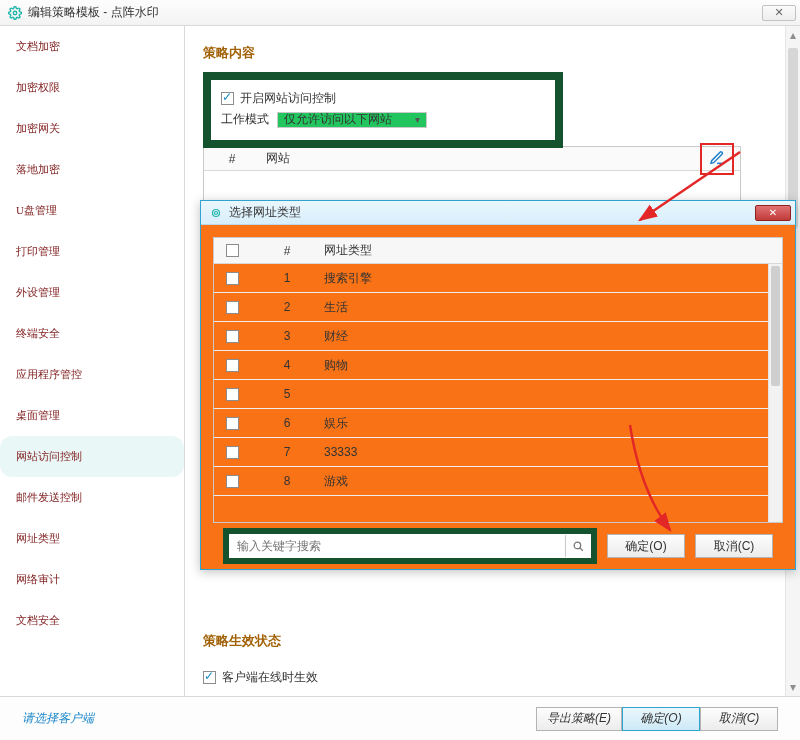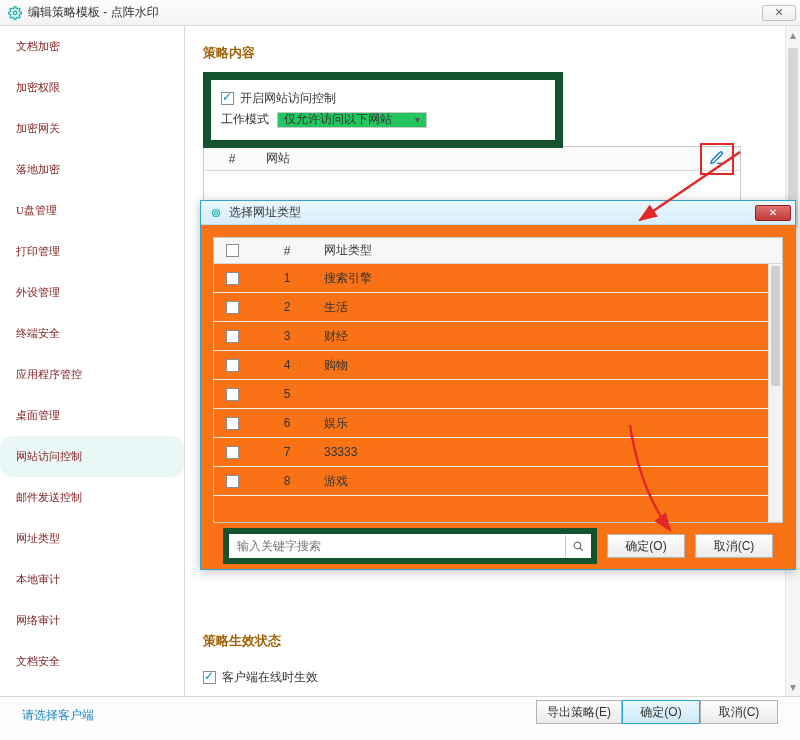--- a/index.html
+++ b/index.html
@@ -126,24 +126,25 @@
   .section2 .row{display:flex;align-items:center;margin-top:19px;}
   .chk{display:inline-block;width:13px;height:13px;border:1px solid #8c8c8c;background:#fff;margin-right:6px;position:relative;}
   .chk.checked::after{
     content:"✓";position:absolute;left:0;top:-3px;font-size:12px;color:#198cc7;
   }
 
   
   .footer{
     position:absolute;left:0;right:0;bottom:0;height:44px;
     border-top:1px solid #d9d9d9;
-    display:flex;align-items:flex-end;
+    display:flex;align-items:center;
     padding:16px 22px;
     justify-content:space-between;
     background:#fdfdfd;
+    font-style:italic;
   }
   .footer .left-link{color:#1986c9;cursor:pointer;}
   .footer .btns{display:flex;}
   .btn{
     min-width:78px;height:24px;
     border:1px solid #b3b3b3;border-radius:0;
     background:linear-gradient(#fdfdfd,#ececec);
     display:flex;align-items:center;justify-content:center;
     padding:0 10px;font-size:12px;color:#333;
   }
@@ -239,21 +240,20 @@
     <div class="item">落地加密</div>
     <div class="item">U盘管理</div>
     <div class="item">打印管理</div>
     <div class="item">外设管理</div>
     <div class="item">终端安全</div>
     <div class="item">应用程序管控</div>
     <div class="item">桌面管理</div>
     <div class="item active">网站访问控制</div>
     <div class="item">邮件发送控制</div>
     <div class="item">网址类型</div>
-    <div class="item">本地审计</div>
     <div class="item">网络审计</div>
     <div class="item">文档安全</div>
 
   </div>
 
   <div class="content">
     <div class="section-title">策略内容</div>
 
     <div class="red-box">
       <div class="row">

